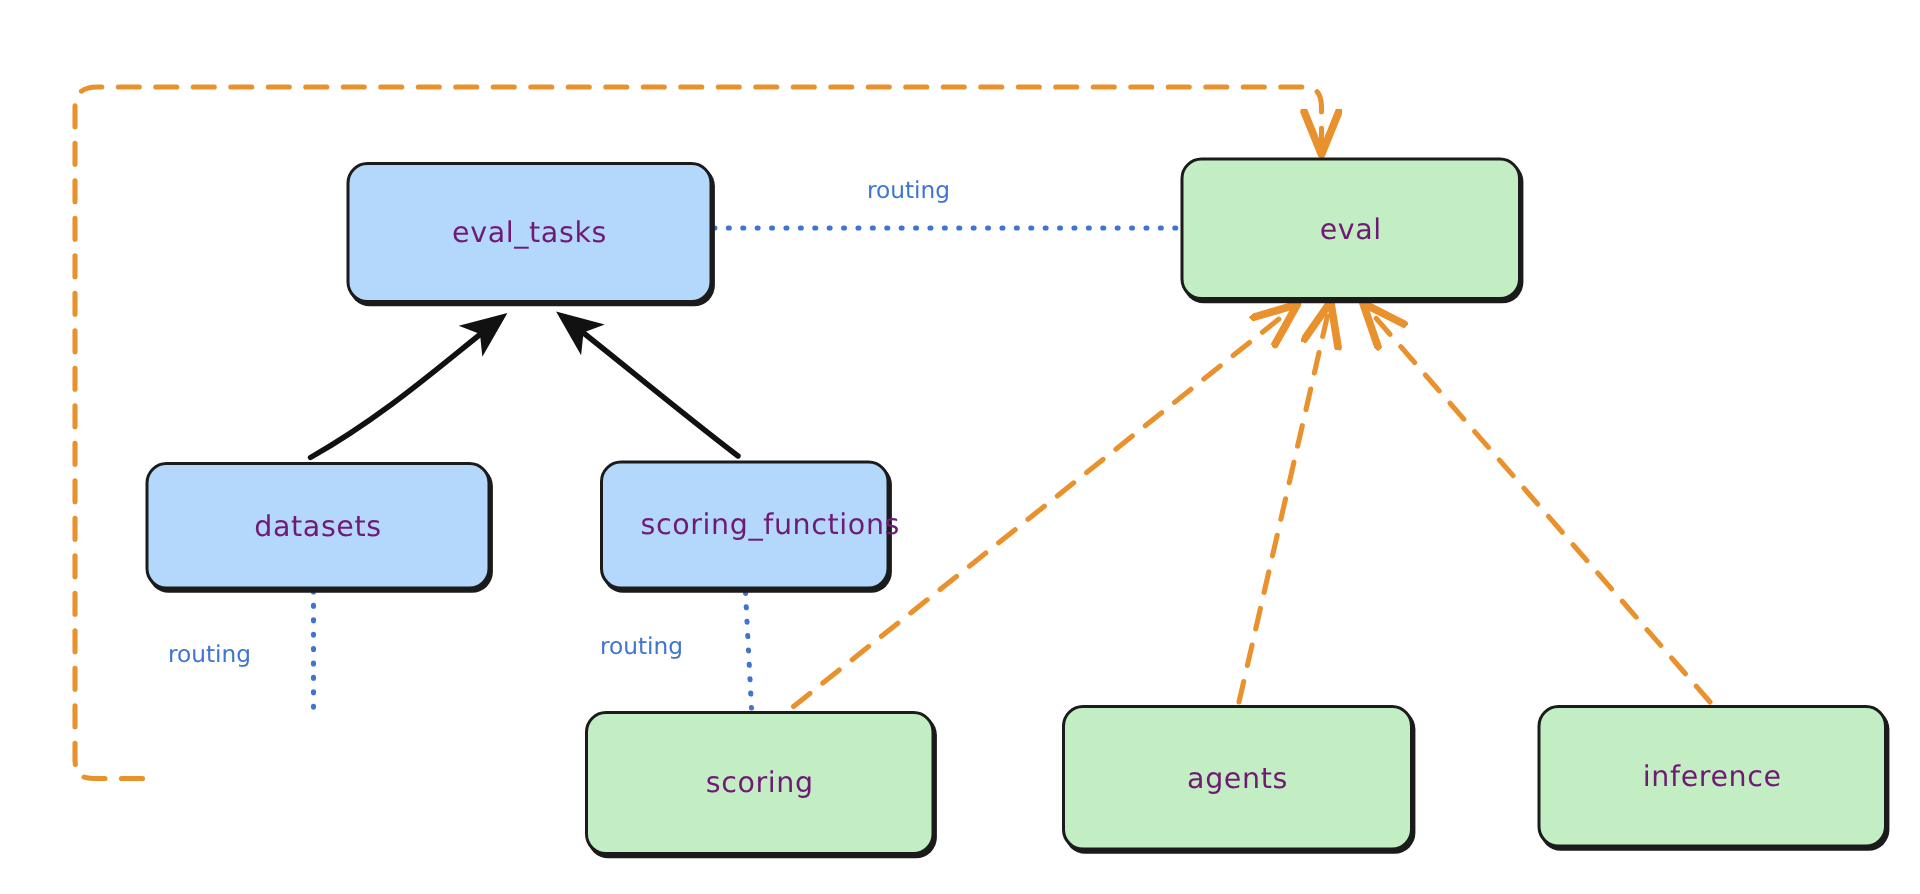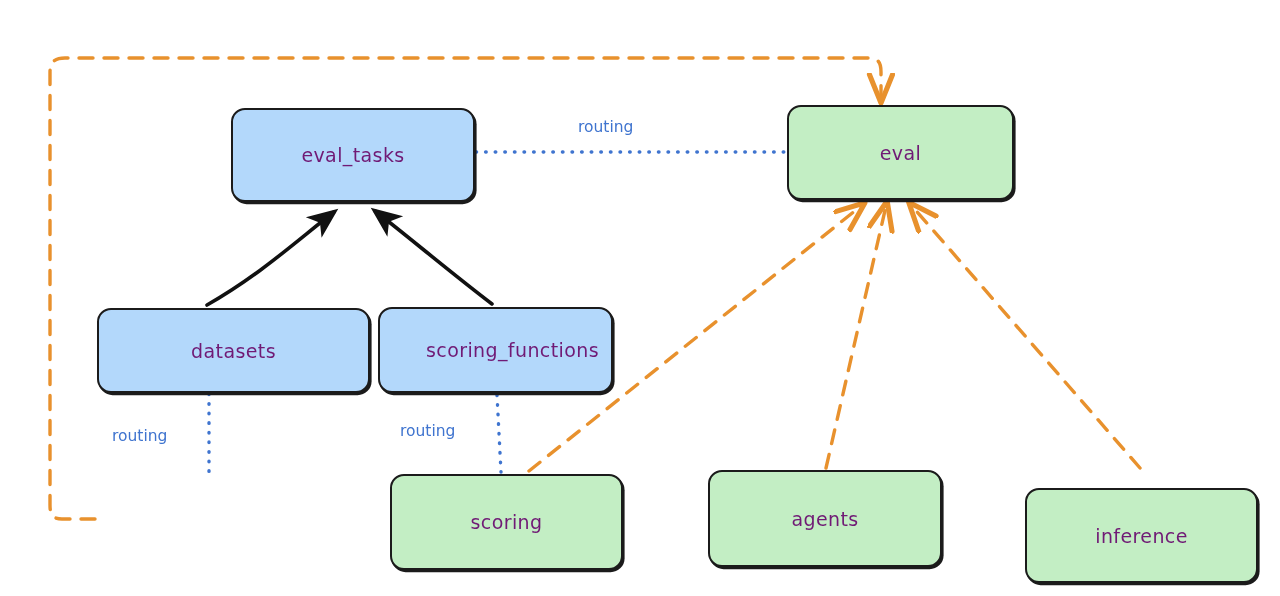--- a/index.html
+++ b/index.html
@@ -99,34 +99,34 @@
   <div class="edge-label" style="left:400px; top:422px;">routing</div>
 
   <div class="node blue" style="left:231px; top:108px; width:244px; height:94px;">
     <span class="node-label">eval_tasks</span>
   </div>
 
   <div class="node green" style="left:787px; top:105px; width:227px; height:95px;">
     <span class="node-label">eval</span>
   </div>
 
-  <div class="node blue" style="left:97px; top:308px; width:273px; height:85px;">
+  <div class="node blue" style="left:97px; top:308px; width:230px; height:85px;">
     <span class="node-label">datasets</span>
   </div>
 
-  <div class="node blue" style="left:378px; top:307px; width:235px; height:86px;padding-left:34px;">
+  <div class="node blue" style="left:400px; top:307px; width:193px; height:86px;padding-left:34px;">
     <span class="node-label">scoring_functions</span>
   </div>
 
 
   <div class="node green" style="left:390px; top:474px; width:233px; height:96px;">
     <span class="node-label">scoring</span>
   </div>
 
   <div class="node green" style="left:708px; top:470px; width:234px; height:97px;">
     <span class="node-label">agents</span>
   </div>
 
-  <div class="node green" style="left:1025px; top:488px; width:233px; height:95px;">
+  <div class="node green" style="left:1025px; top:470px; width:233px; height:95px;">
     <span class="node-label">inference</span>
   </div>
 
 </div>
 
 </body></html>

